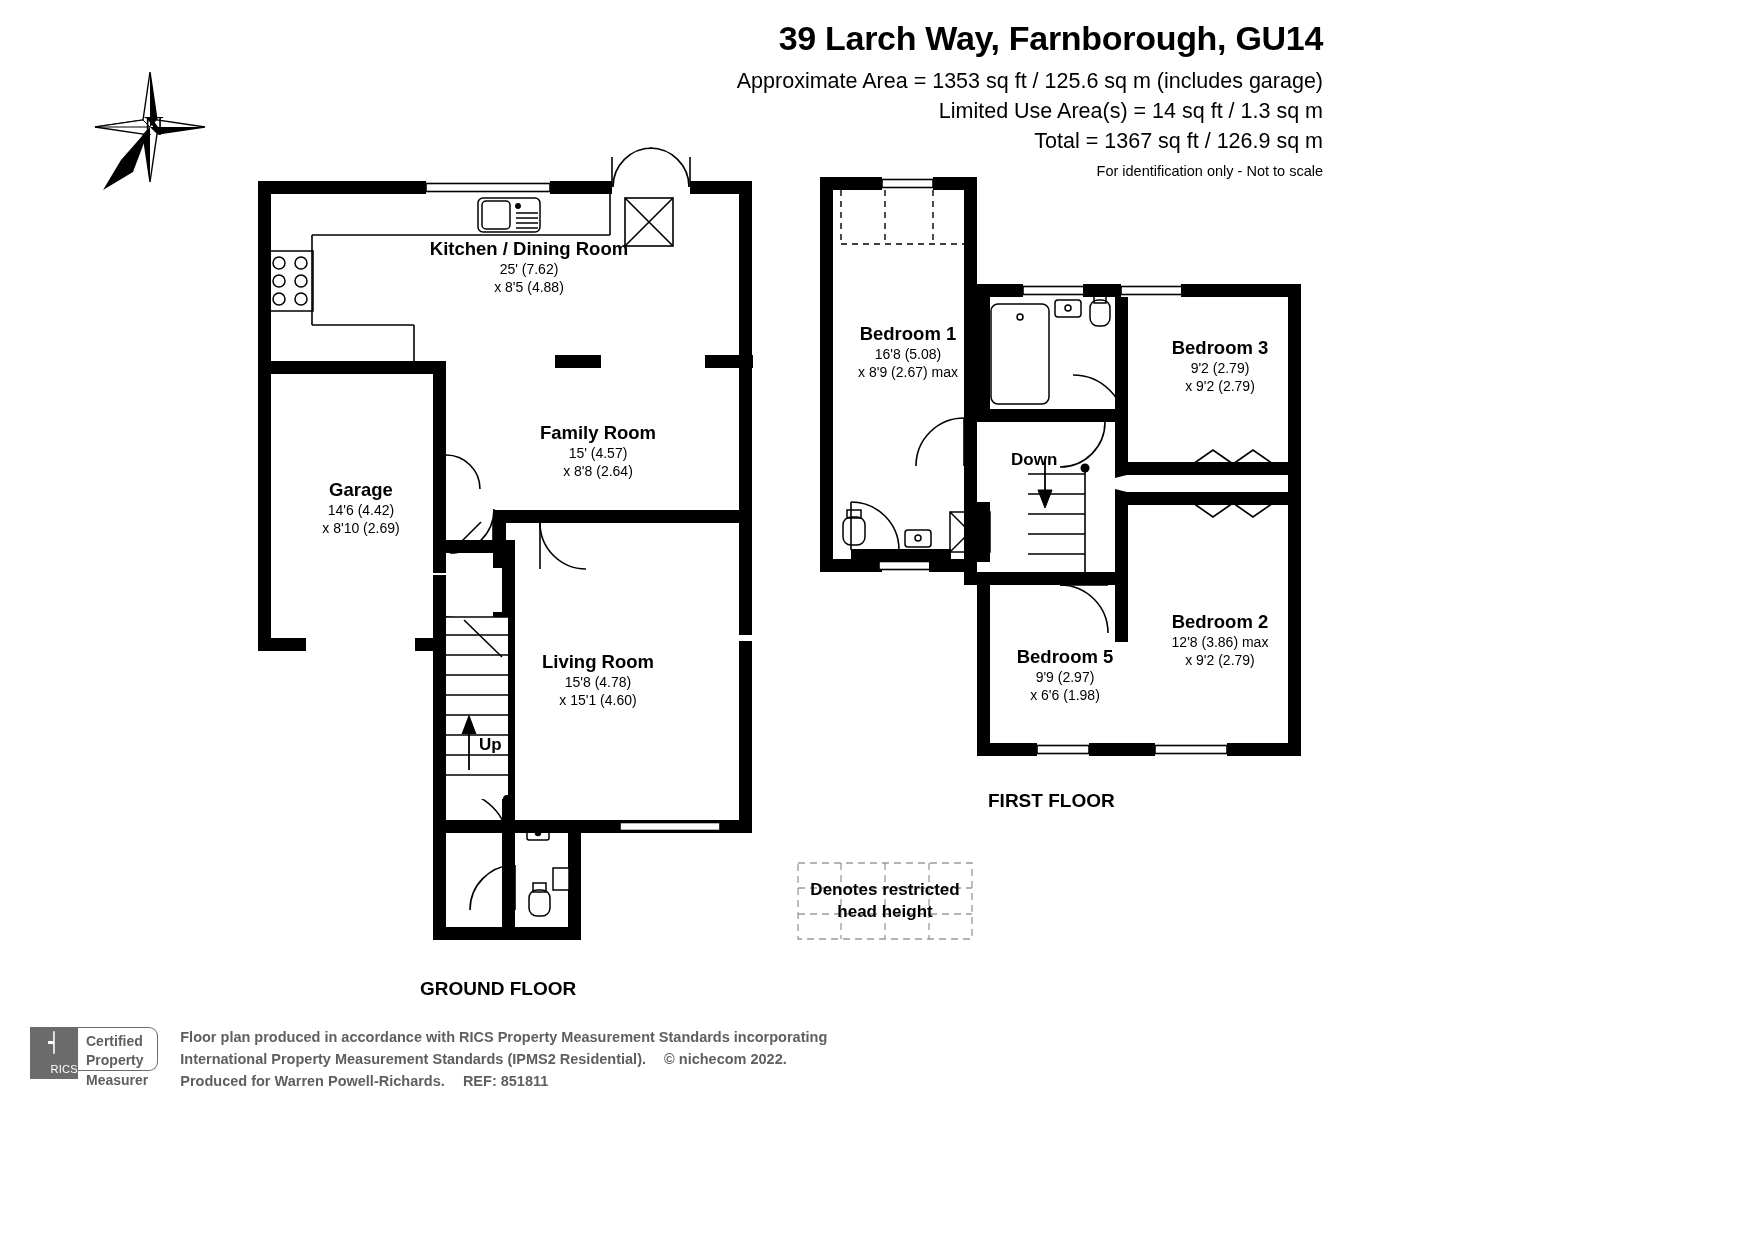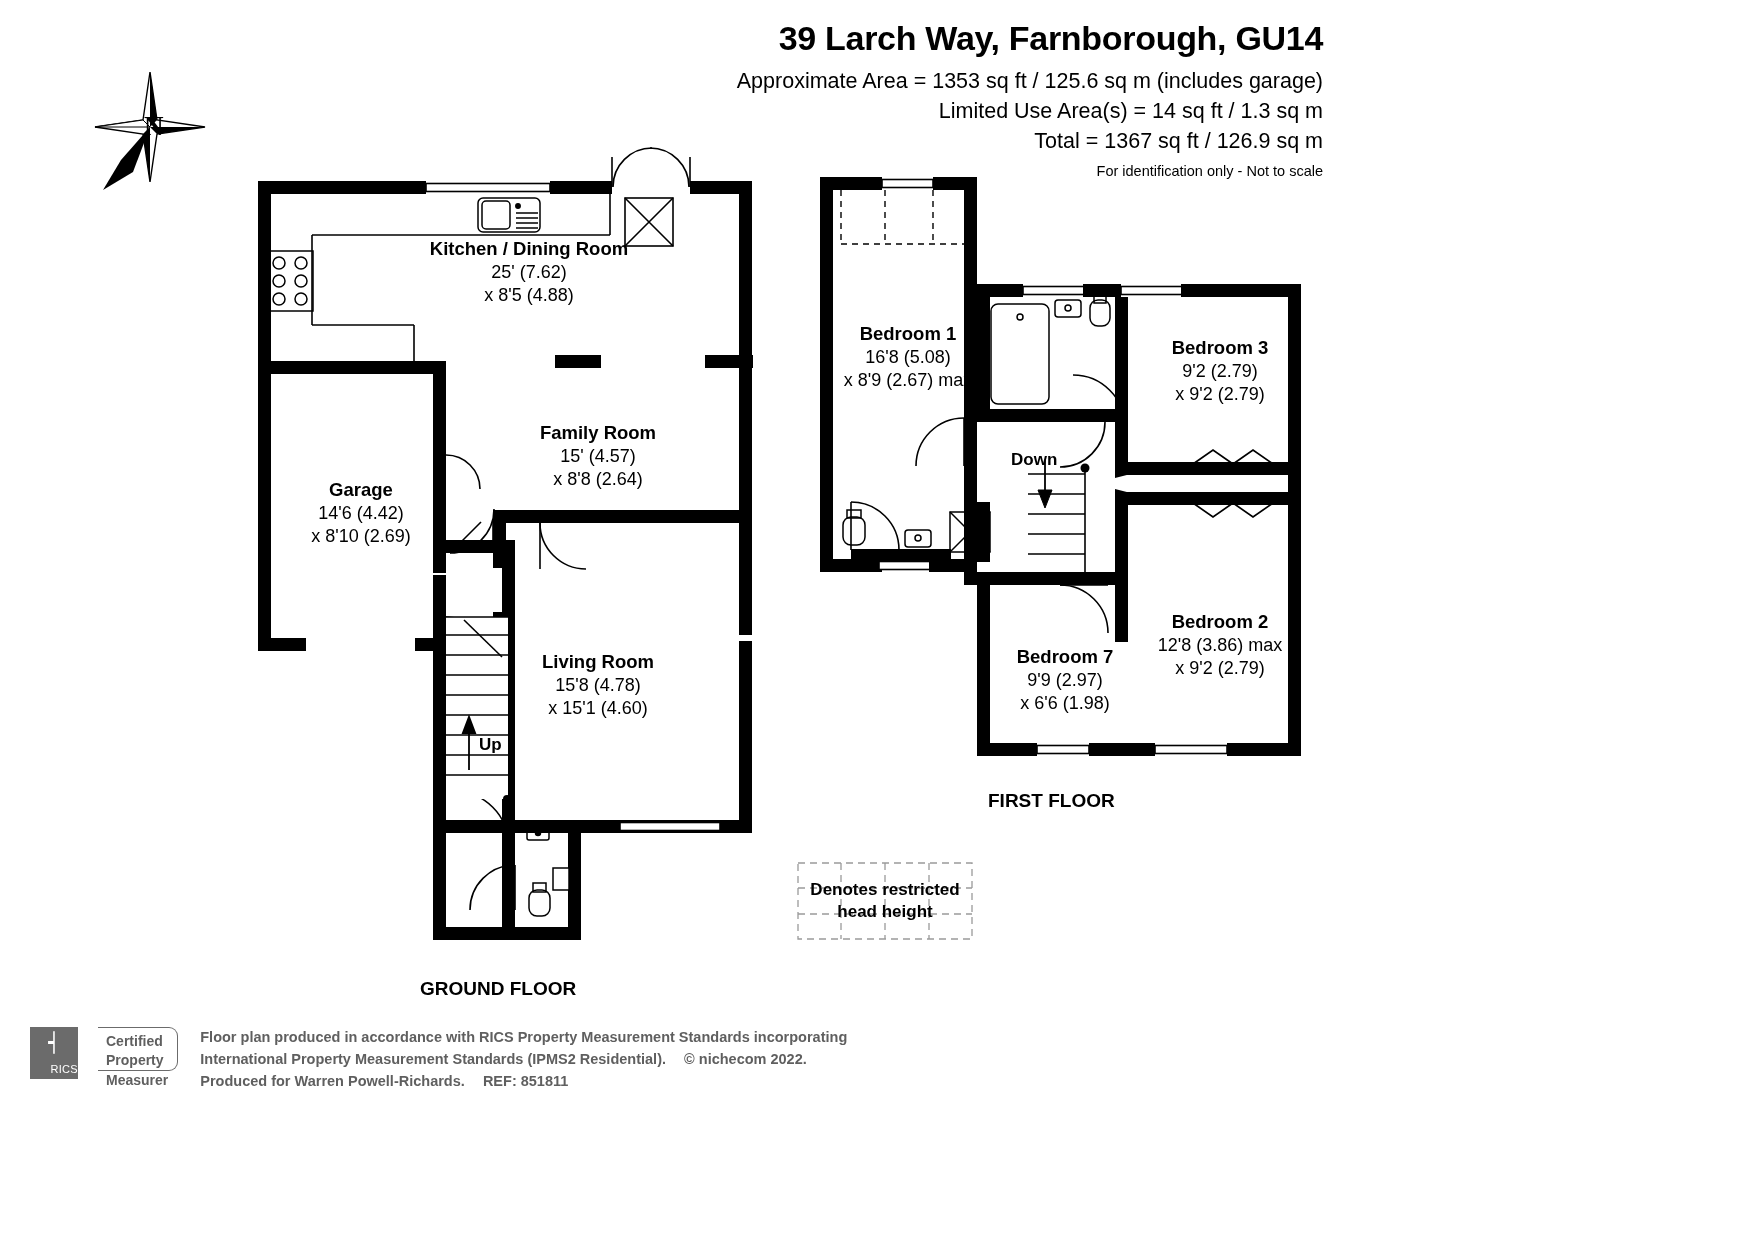--- a/index.html
+++ b/index.html
@@ -28,21 +28,21 @@
   }
   #cap-ground { left:420px; top:978px; }
   #cap-first  { left:988px; top:790px; }
 
   
   .room {
     position:absolute; text-align:center; white-space:nowrap;
     line-height:1.28; font-size:18px;
   }
   .room .rname { font-weight:bold; font-size:18.5px; }
-  .room .rdim { font-size:18px; }
+  .room .rdim { font-size:14px; }
 
   
   .room.c { transform:translateX(-50%); }
 
   
   .stairword {
     position:absolute; font-size:17px; font-weight:bold; white-space:nowrap;text-align:right;
   }
   #word-up   { left:463px; top:735px;margin-left:16px; }
   #word-down { left:1011px; top:450px; }
@@ -64,21 +64,21 @@
     color:#fff; font-size:19px; line-height:19px; font-family:"Liberation Serif", serif;
   }
   .rics-logo .rics-word {
     position:absolute; left:0; right:0; bottom:4px; text-align:right;
     color:#fff; font-size:11px; font-weight:normal; letter-spacing:0.3px;
   }
   .cpm-box {
     border:1.5px solid #6b6b6b; border-left:none;
     border-radius:0 9px 9px 0; padding:4px 9px 4px 8px;
     color:#5f5f5f; font-size:14px; font-weight:bold; line-height:1.38;
-    height:44px; box-sizing:border-box;margin-left:20px;
+    height:44px; box-sizing:border-box;
   }
   .foot-text {
     margin-left:22px; color:#5f5f5f; font-size:14.5px; line-height:1.5;font-weight:bold;
   }
   .foot-text .ln { white-space:nowrap; }
   .gap { display:inline-block; width:10px; }
 
   svg { display:block; overflow:visible; }
   .plan { position:absolute; left:0; top:0; }
 </style>
@@ -424,21 +424,21 @@
     <div class="rdim">x 9'2 (2.79)</div>
   </div>
 
   <div class="room c" style="left:1220px; top:610px;">
     <div class="rname">Bedroom 2</div>
     <div class="rdim">12'8 (3.86) max</div>
     <div class="rdim">x 9'2 (2.79)</div>
   </div>
 
   <div class="room c" style="left:1065px; top:645px;">
-    <div class="rname">Bedroom 7</div>
+    <div class="rname">Bedroom 5</div>
     <div class="rdim">9'9 (2.97)</div>
     <div class="rdim">x 6'6 (1.98)</div>
   </div>
 
   <div class="stairword" id="word-down">Down</div>
 
   <div class="floor-caption" id="cap-first">FIRST FLOOR</div>
 
   <svg class="legend-box" viewBox="0 0 176 78">
     <g fill="none" stroke="#9a9a9a" stroke-width="1.3" stroke-dasharray="7 5">

